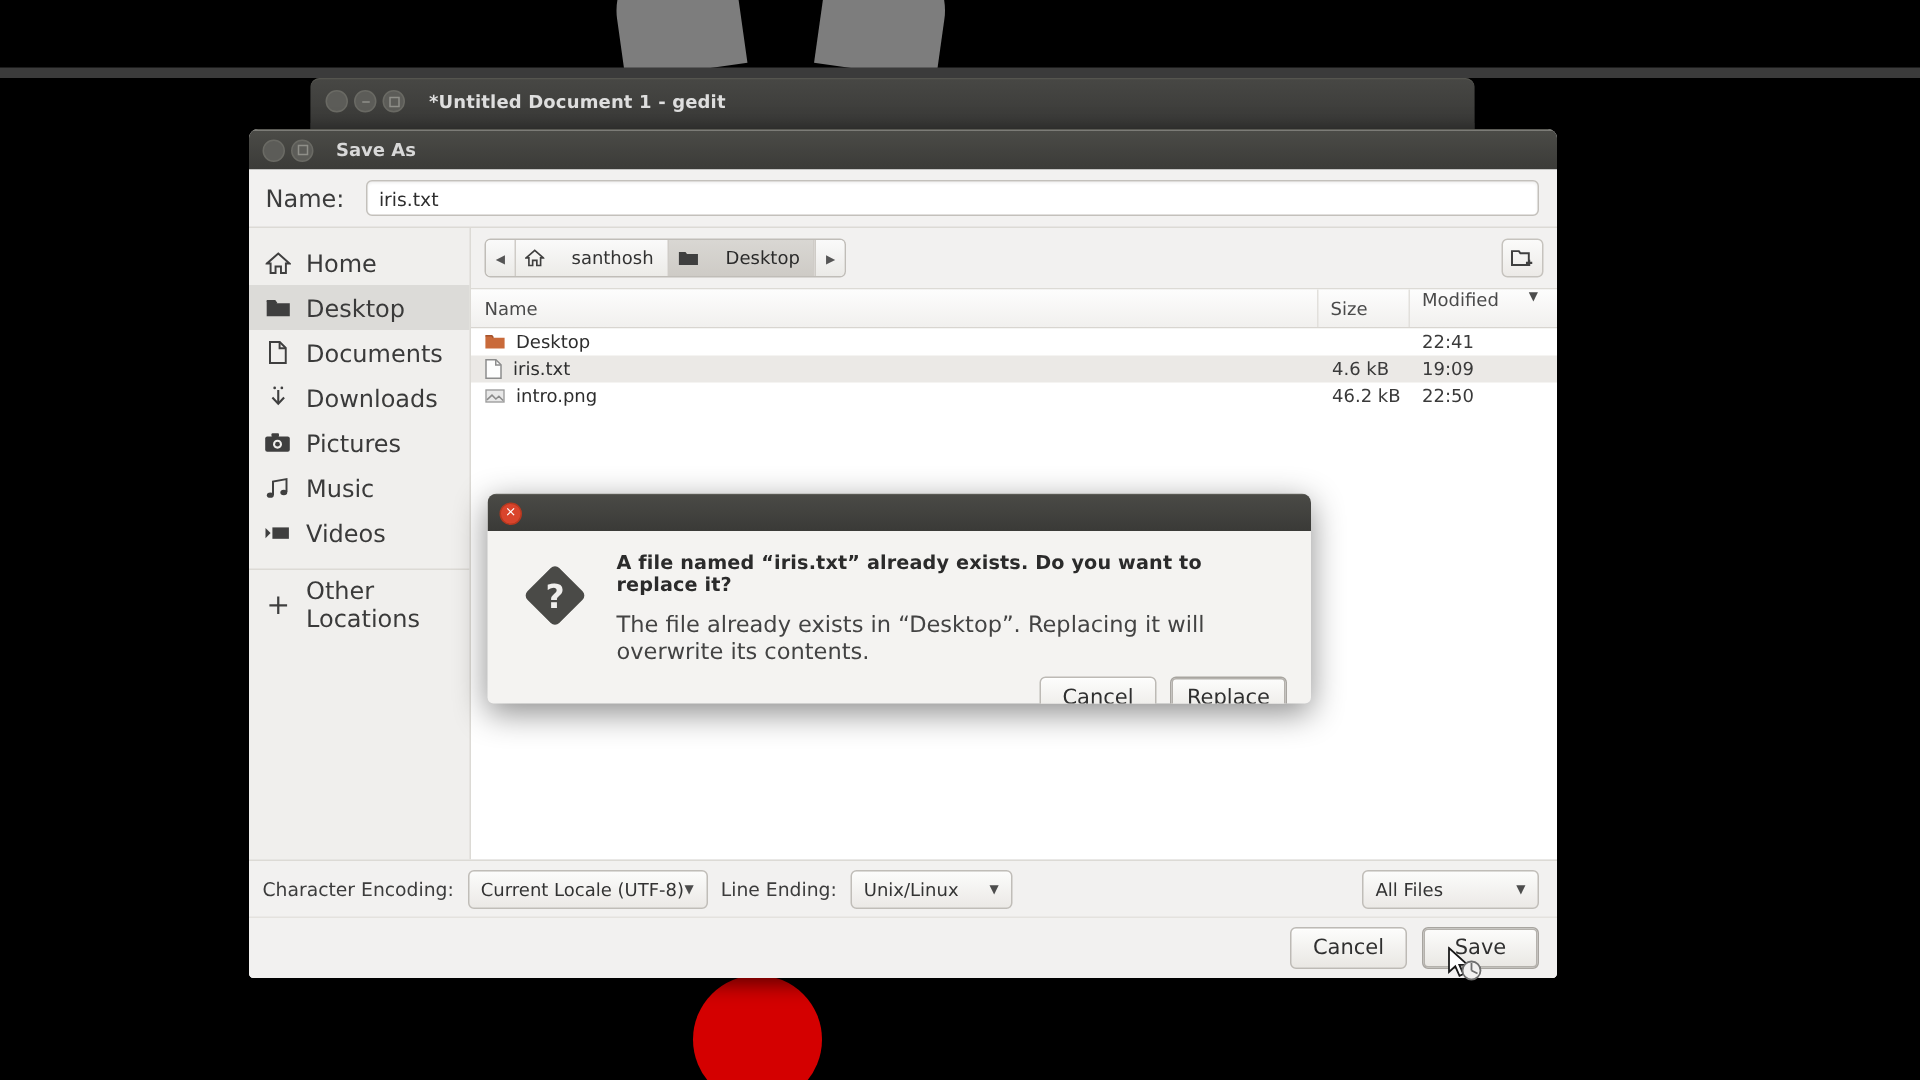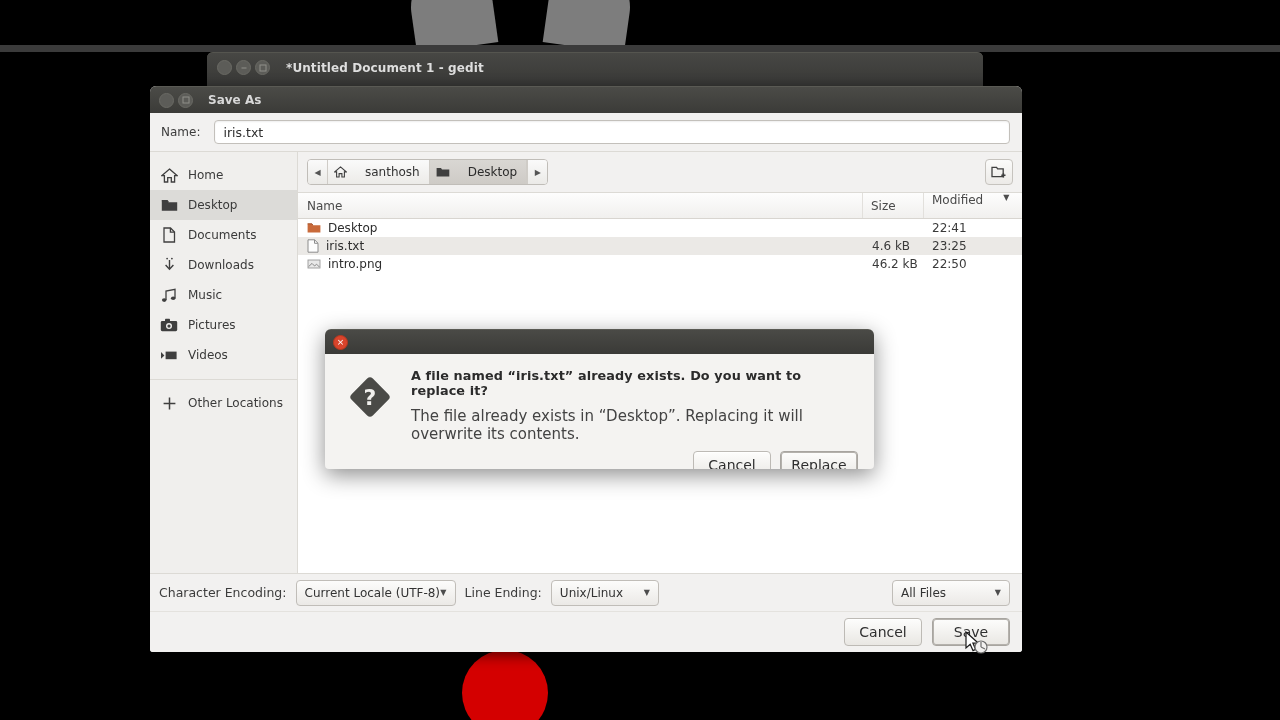--- a/index.html
+++ b/index.html
@@ -119,21 +119,21 @@
     letter-spacing: 0.1px;
   }
   .gedit-body {
     height: 61px;
     background: #3a3a38;
   }
 
   
   .saveas {
     position: absolute;
-    left: 150px;
+    left: 166px;
     top: 86px;
     width: 872px;
     height: 566px;
     background: #f2f1f0;
     border-radius: 6px 6px 3px 3px;
     box-shadow: 0 3px 14px rgba(0,0,0,0.6);
     overflow: hidden;
     display: flex;
     flex-direction: column;
   }
@@ -157,21 +157,21 @@
   .name-row {
     flex: none;
     height: 38px;
     display: flex;
     align-items: center;
     padding: 0 12px 0 9px;
     background: #f2f1f0;
     border-bottom: 1px solid #dcdad5;
   }
   .name-label {
-    font-size: 12px;
+    font-size: 16px;
     color: #3c3c3c;
     margin-right: 14px;
     margin-left: 2px;
   }
   .name-input {
     flex: 1;
     height: 22px;
     border: 1px solid #c3c0bb;
     border-radius: 4px;
     background: #ffffff;
@@ -196,21 +196,21 @@
     border-right: 1px solid #dcdad5;
     padding-top: 8px;
     display: flex;
     flex-direction: column;
   }
   .side-item {
     height: 30px;
     display: flex;
     align-items: center;
     padding-left: 8px;
-    font-size: 12px;
+    font-size: 16px;
     color: #3a3a3a;
     cursor: default;
   }
   .side-item.selected {
     background: #dcdbd8;
   }
   .side-item .ic {
     width: 22px;
     height: 18px;
     margin-right: 8px;
@@ -531,39 +531,39 @@
                 <path d="M3.6 8 L7.5 12.2 L11.4 8" stroke="#3f3f3f" stroke-width="1.4" fill="none"></path>
                 <circle cx="5.1" cy="1.6" r="0.9" fill="#3f3f3f"></circle>
                 <circle cx="9.9" cy="1.6" r="0.9" fill="#3f3f3f"></circle>
               </svg>
           </span>
           <span>Downloads</span>
         </div>
 
         <div class="side-item">
           <span class="ic">
-            <svg width="17" height="15" viewBox="0 0 17 15">
-                <path d="M5 12 V3 L14 1.4 V10" fill="none" stroke="#3f3f3f" stroke-width="1.3"></path>
-                <ellipse cx="3.2" cy="12.1" rx="2.3" ry="1.8" fill="#3f3f3f"></ellipse>
-                <ellipse cx="12.2" cy="10.3" rx="2.3" ry="1.8" fill="#3f3f3f"></ellipse>
-              </svg>
-          </span>
-          <span>Music</span>
-        </div>
-
-        <div class="side-item">
-          <span class="ic">
             <svg width="18" height="14" viewBox="0 0 18 14">
                 <rect x="0.8" y="3" width="16.4" height="10.2" rx="1.4" fill="#3f3f3f"></rect>
                 <rect x="5" y="0.8" width="5" height="2.6" rx="0.7" fill="#3f3f3f"></rect>
                 <circle cx="9" cy="8.1" r="3" fill="#f0efed"></circle>
                 <circle cx="9" cy="8.1" r="1.6" fill="#3f3f3f"></circle>
               </svg>
           </span>
           <span>Pictures</span>
+        </div>
+
+        <div class="side-item">
+          <span class="ic">
+            <svg width="17" height="15" viewBox="0 0 17 15">
+                <path d="M5 12 V3 L14 1.4 V10" fill="none" stroke="#3f3f3f" stroke-width="1.3"></path>
+                <ellipse cx="3.2" cy="12.1" rx="2.3" ry="1.8" fill="#3f3f3f"></ellipse>
+                <ellipse cx="12.2" cy="10.3" rx="2.3" ry="1.8" fill="#3f3f3f"></ellipse>
+              </svg>
+          </span>
+          <span>Music</span>
         </div>
 
         <div class="side-item">
           <span class="ic">
             <svg width="18" height="13" viewBox="0 0 18 13">
                 <path d="M1 3 L4.4 6.4 L1 9.8 Z" fill="#3f3f3f"></path>
                 <rect x="5.6" y="2.6" width="11" height="7.6" fill="#3f3f3f"></rect>
               </svg>
           </span>
           <span>Videos</span>
@@ -647,21 +647,21 @@
             <div class="fname">
               <span>
                 <svg width="12" height="14" viewBox="0 0 12 14" style="display:block">
                     <path d="M1 0.8 h6.6 l3.4 3.4 v9 h-10 z" fill="#fdfdfd" stroke="#8c8c8c" stroke-width="1"></path>
                     <path d="M7.5 0.9 v3.4 h3.4" fill="none" stroke="#8c8c8c" stroke-width="1"></path>
                   </svg>
               </span>
               <span>iris.txt</span>
             </div>
             <div class="fsize">4.6 kB</div>
-            <div class="fmod">23:25</div>
+            <div class="fmod">19:09</div>
           </div>
 
           <div class="file-row">
             <div class="fname">
               <span>
                 <svg width="14" height="12" viewBox="0 0 14 12" style="display:block">
                     <rect x="1" y="2" width="12" height="8" fill="#e8e8e8" stroke="#9a9a9a" stroke-width="0.9"></rect>
                     <path d="M1.6 8.6 L5 5.4 L7.6 8 L9.6 6.2 L12.4 9" fill="none" stroke="#8a8a8a" stroke-width="1"></path>
                   </svg>
               </span>

